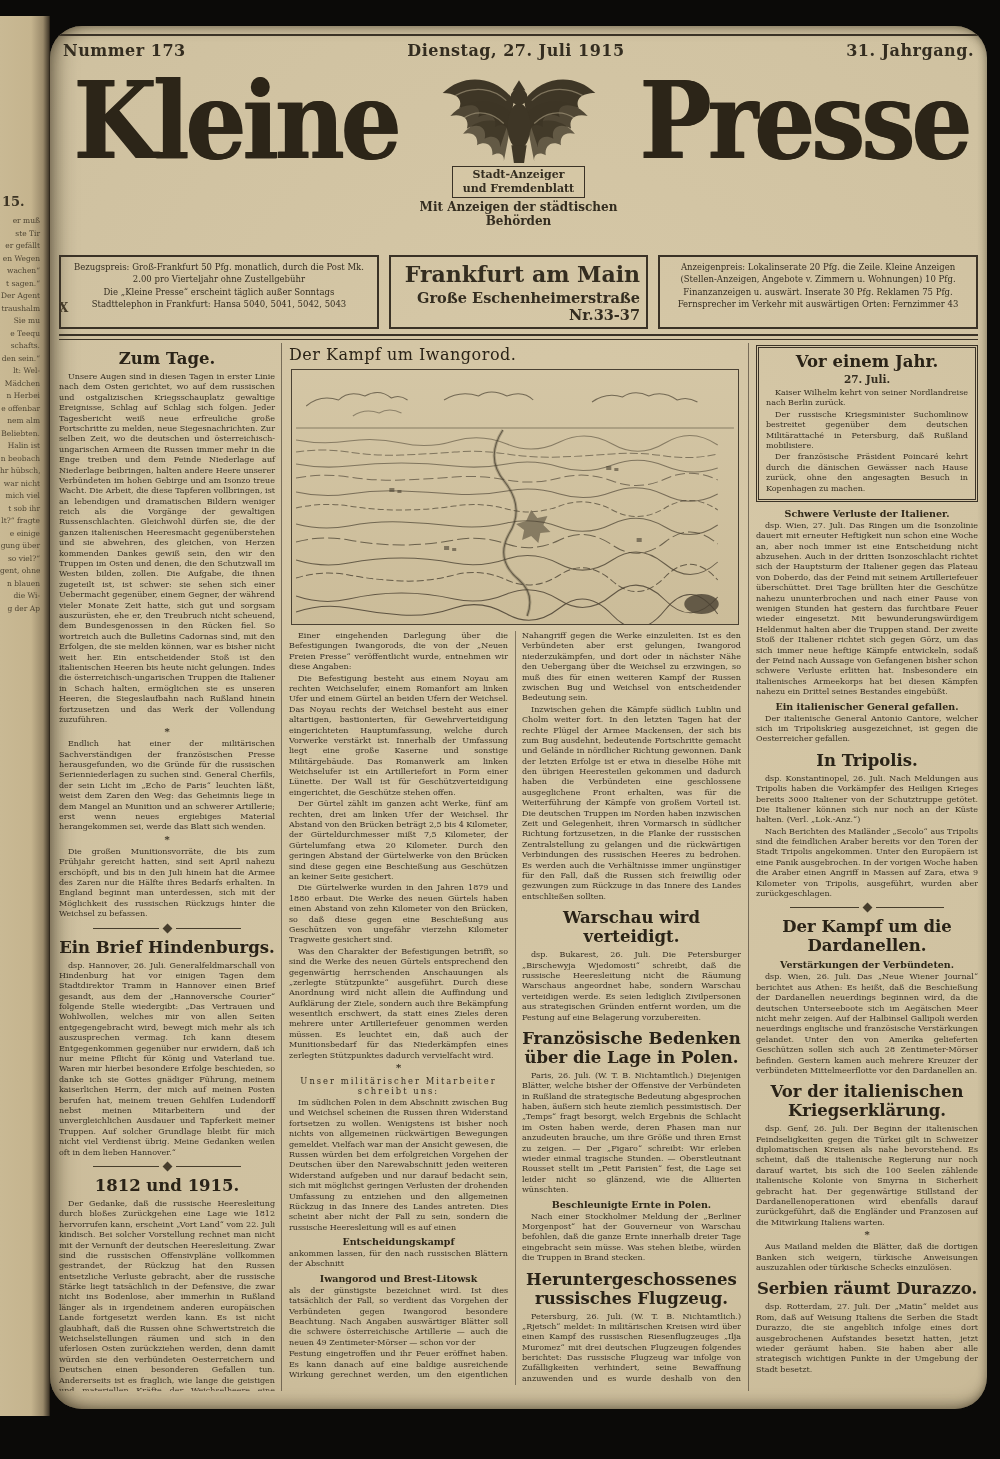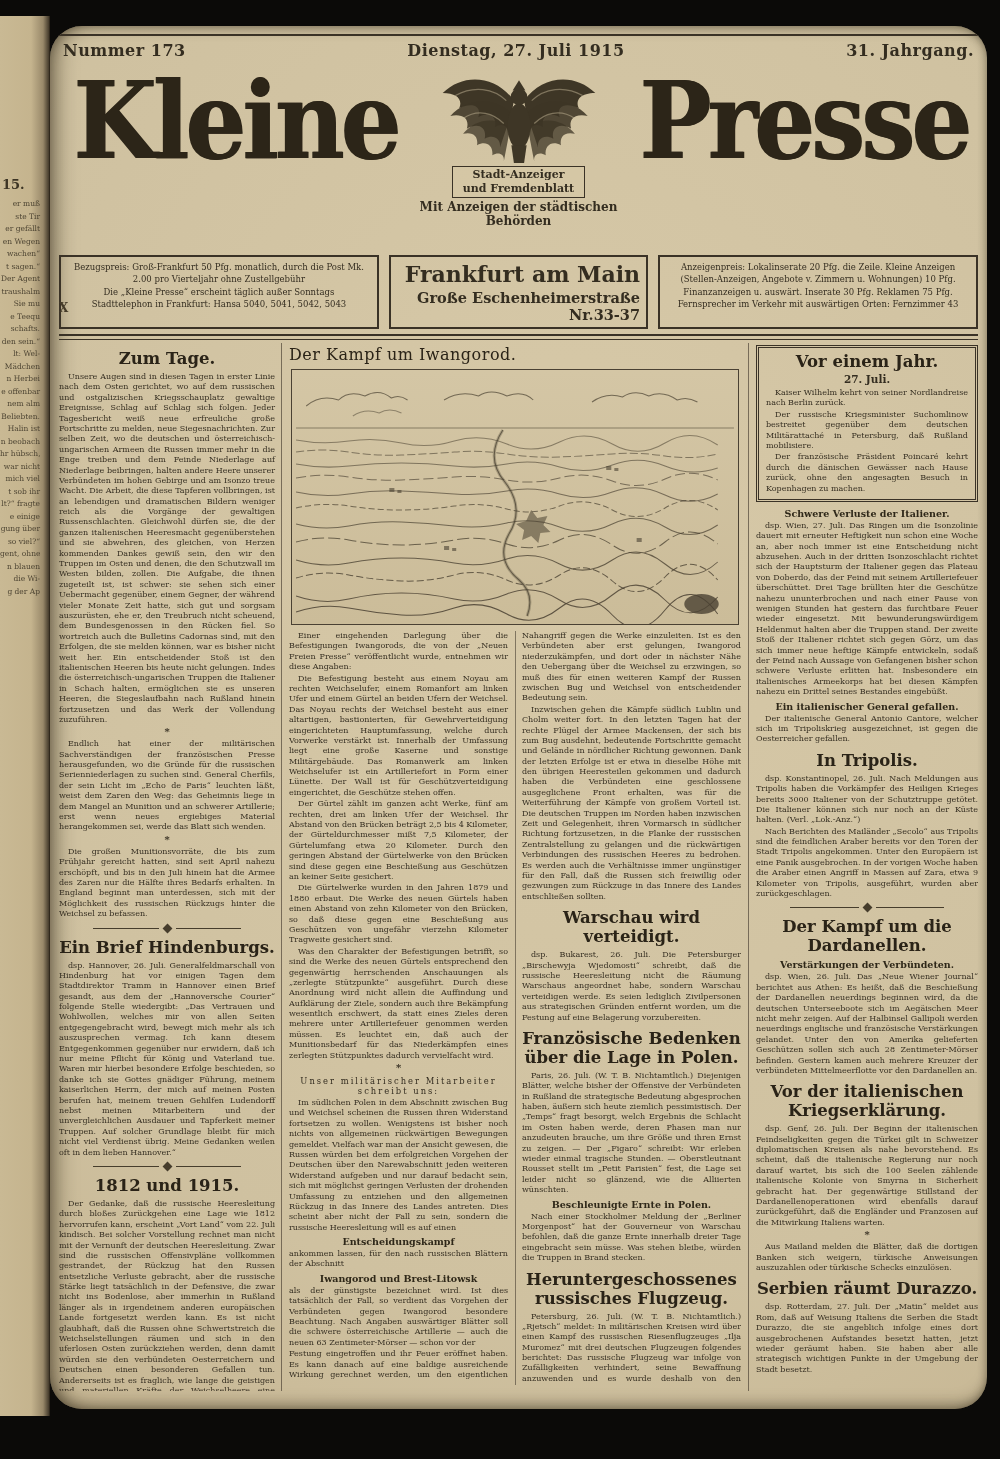--- a/index.html
+++ b/index.html
@@ -1,21 +1,21 @@
 <!DOCTYPE html>
 <html><head>
 <meta charset="utf-8">
 <style>
   html,body{margin:0;padding:0;background:#090807;}
   .photo{position:relative;width:1000px;height:1459px;background:#0b0a08;overflow:hidden;
          font-family:"DejaVu Serif",serif;}
   
   .edge{position:absolute;left:0;top:16px;width:50px;height:1400px;
         background:linear-gradient(90deg,#c9b994 0%,#c5b48e 62%,#99896a 86%,#4a4030 97%,#221c12 100%);
-        overflow:hidden;padding-top:1px;box-sizing:border-box;}
+        overflow:hidden;padding-top:18px;box-sizing:border-box;}
   .edge .pageno{font-weight:bold;font-size:13px;color:#3c3424;text-align:left;padding:160px 0 6px 2px;}
   .frag{font-size:7.5px;line-height:12.5px;color:#4e4533;text-align:right;padding-right:10px;
         white-space:nowrap;overflow:hidden;}
   
   .page{position:absolute;left:50px;top:26px;right:13px;bottom:50px;
         background:radial-gradient(120% 100% at 55% 38%, #d7c9a8 0%, #cfc1a0 55%, #c3b28e 85%, #b2a07b 100%);
         box-shadow:inset 16px 0 22px -12px rgba(35,27,12,.6), inset -6px 0 10px -6px rgba(35,27,12,.4),
                    inset 0 10px 14px -10px rgba(35,27,12,.5), inset 0 -12px 16px -10px rgba(35,27,12,.5);
         padding:8px 9px 6px 9px;box-sizing:border-box;overflow:hidden;color:#342d20;border-radius:32px;}
   .topline{display:flex;justify-content:space-between;align-items:baseline;
@@ -250,21 +250,21 @@
           <p class="bodyp">Die Befestigung besteht aus einem Noyau am rechten Weichselufer, einem Romanfort am linken Ufer und einem Gürtel an beiden Ufern der Weichsel. Das Noyau rechts der Weichsel besteht aus einer altartigen, bastionierten, für Gewehrverteidigung eingerichteten Hauptumfassung, welche durch Vorwerke verstärkt ist. Innerhalb der Umfassung liegt eine große Kaserne und sonstige Militärgebäude. Das Romanwerk am linken Weichselufer ist ein Artilleriefort in Form einer Lünette. Der Wall ist für Geschützverteidigung eingerichtet, die Geschütze stehen offen.</p>
           <p class="bodyp">Der Gürtel zählt im ganzen acht Werke, fünf am rechten, drei am linken Ufer der Weichsel. Ihr Abstand von den Brücken beträgt 2,5 bis 4 Kilometer, der Gürteldurchmesser mißt 7,5 Kilometer, der Gürtelumfang etwa 20 Kilometer. Durch den geringen Abstand der Gürtelwerke von den Brücken sind diese gegen eine Beschießung aus Geschützen an keiner Seite gesichert.</p>
           <p class="bodyp">Die Gürtelwerke wurden in den Jahren 1879 und 1880 erbaut. Die Werke des neuen Gürtels haben einen Abstand von zehn Kilometer von den Brücken, so daß diese gegen eine Beschießung aus Geschützen von ungefähr vierzehn Kilometer Tragweite gesichert sind.</p>
           <p class="bodyp">Was den Charakter der Befestigungen betrifft, so sind die Werke des neuen Gürtels entsprechend den gegenwärtig herrschenden Anschauungen als „zerlegte Stützpunkte“ ausgeführt. Durch diese Anordnung wird nicht allein die Auffindung und Aufklärung der Ziele, sondern auch ihre Bekämpfung wesentlich erschwert, da statt eines Zieles deren mehrere unter Artilleriefeuer genommen werden müssen. Es leuchtet ein, daß auch der Munitionsbedarf für das Niederkämpfen eines zerlegten Stützpunktes dadurch vervielfacht wird.</p>
           <div class="star">*</div>
           <p class="corr-intro">Unser militärischer Mitarbeiter schreibt uns:</p>
           <p class="bodyp">Im südlichen Polen in dem Abschnitt zwischen Bug und Weichsel scheinen die Russen ihren Widerstand fortsetzen zu wollen. Wenigstens ist bisher noch nichts von allgemeinen rückwärtigen Bewegungen gemeldet. Vielfach war man der Ansicht gewesen, die Russen würden bei dem erfolgreichen Vorgehen der Deutschen über den Narewabschnitt jeden weiteren Widerstand aufgeben und nur darauf bedacht sein, sich mit möglichst geringen Verlusten der drohenden Umfassung zu entziehen und den allgemeinen Rückzug in das Innere des Landes antreten. Dies scheint aber nicht der Fall zu sein, sondern die russische Heeresleitung will es auf einen</p>
           <div class="h-sub">Entscheidungskampf</div>
           <p class="bodyp noind">ankommen lassen, für den nach russischen Blättern der Abschnitt</p>
           <div class="h-sub">Iwangorod und Brest-Litowsk</div>
-          <p class="bodyp noind">als der günstigste bezeichnet wird. Ist dies tatsächlich der Fall, so verdient das Vorgehen der Verbündeten gegen Iwangorod besondere Beachtung. Nach Angaben auswärtiger Blätter soll die schwere österreichische Artillerie — auch die neuen 63 Zentimeter-Mörser — schon vor der</p>
+          <p class="bodyp noind">als der günstigste bezeichnet wird. Ist dies tatsächlich der Fall, so verdient das Vorgehen der Verbündeten gegen Iwangorod besondere Beachtung. Nach Angaben auswärtiger Blätter soll die schwere österreichische Artillerie — auch die neuen 49 Zentimeter-Mörser — schon vor der</p>
           <p class="bodyp noind">Festung eingetroffen und ihr Feuer eröffnet haben. Es kann danach auf eine baldige ausreichende Wirkung gerechnet werden, um den eigentlichen Nahangriff gegen die Werke einzuleiten. Ist es den Verbündeten aber erst gelungen, Iwangorod niederzukämpfen, und dort oder in nächster Nähe den Uebergang über die Weichsel zu erzwingen, so muß dies für einen weiteren Kampf der Russen zwischen Bug und Weichsel von entscheidender Bedeutung sein.</p>
           <p class="bodyp">Inzwischen gehen die Kämpfe südlich Lublin und Cholm weiter fort. In den letzten Tagen hat der rechte Flügel der Armee Mackensen, der sich bis zum Bug ausdehnt, bedeutende Fortschritte gemacht und Gelände in nördlicher Richtung gewonnen. Dank der letzten Erfolge ist er etwa in dieselbe Höhe mit den übrigen Heeresteilen gekommen und dadurch haben die Verbündeten eine geschlossene ausgeglichene Front erhalten, was für die Weiterführung der Kämpfe von großem Vorteil ist. Die deutschen Truppen im Norden haben inzwischen Zeit und Gelegenheit, ihren Vormarsch in südlicher Richtung fortzusetzen, in die Flanke der russischen Zentralstellung zu gelangen und die rückwärtigen Verbindungen des russischen Heeres zu bedrohen. Es werden auch die Verhältnisse immer ungünstiger für den Fall, daß die Russen sich freiwillig oder gezwungen zum Rückzuge in das Innere des Landes entschließen sollten.</p>
 
           <article class="story">
             <h3 class="h-main">Warschau wird verteidigt.</h3>
             <p class="bodyp">dsp. Bukarest, 26. Juli. Die Petersburger „Birschewyja Wjedomosti“ schreibt, daß die russische Heeresleitung nicht die Räumung Warschaus angeordnet habe, sondern Warschau verteidigen werde. Es seien lediglich Zivilpersonen aus strategischen Gründen entfernt worden, um die Festung auf eine Belagerung vorzubereiten.</p>
           </article>
           <article class="story allowbreak">
             <h3 class="h-main">Französische Bedenken über die Lage in Polen.</h3>
             <p class="bodyp">Paris, 26. Juli. (W. T. B. Nichtamtlich.) Diejenigen Blätter, welche bisher der Offensive der Verbündeten in Rußland die strategische Bedeutung abgesprochen haben, äußern sich heute ziemlich pessimistisch. Der „Temps“ fragt besorgt, welch Ergebnis die Schlacht im Osten haben werde, deren Phasen man nur anzudeuten brauche, um ihre Größe und ihren Ernst zu zeigen. — Der „Figaro“ schreibt: Wir erleben wieder einmal tragische Stunden. — Oberstleutnant Rousset stellt im „Petit Parisien“ fest, die Lage sei leider nicht so glänzend, wie die Alliierten wünschten.</p>

